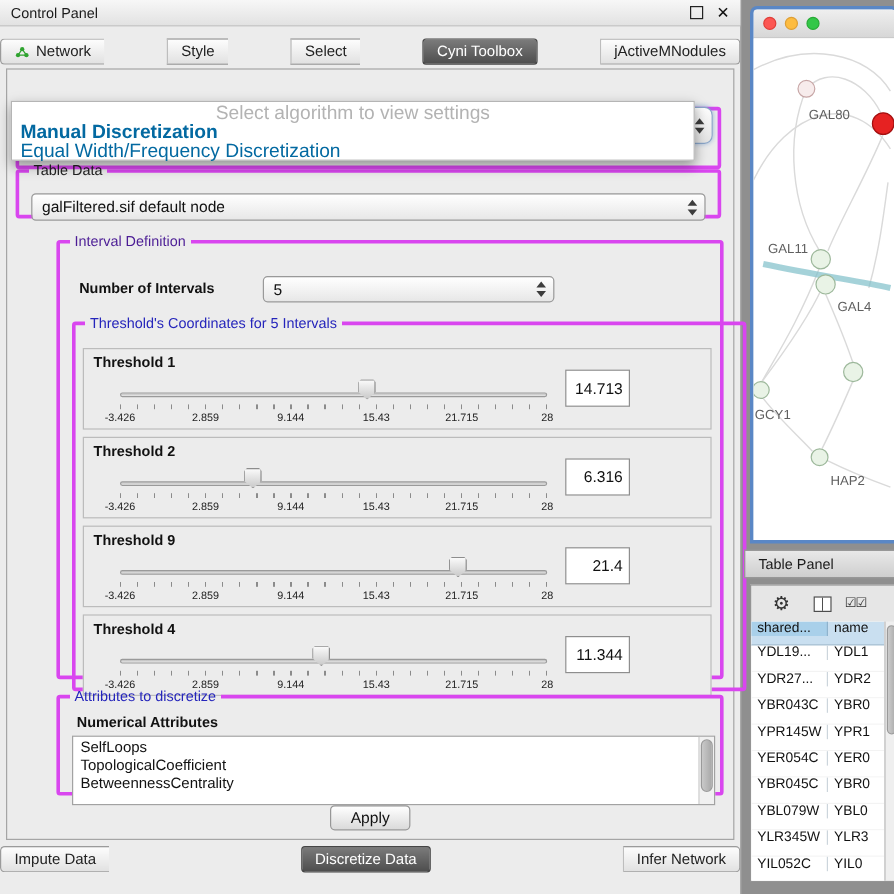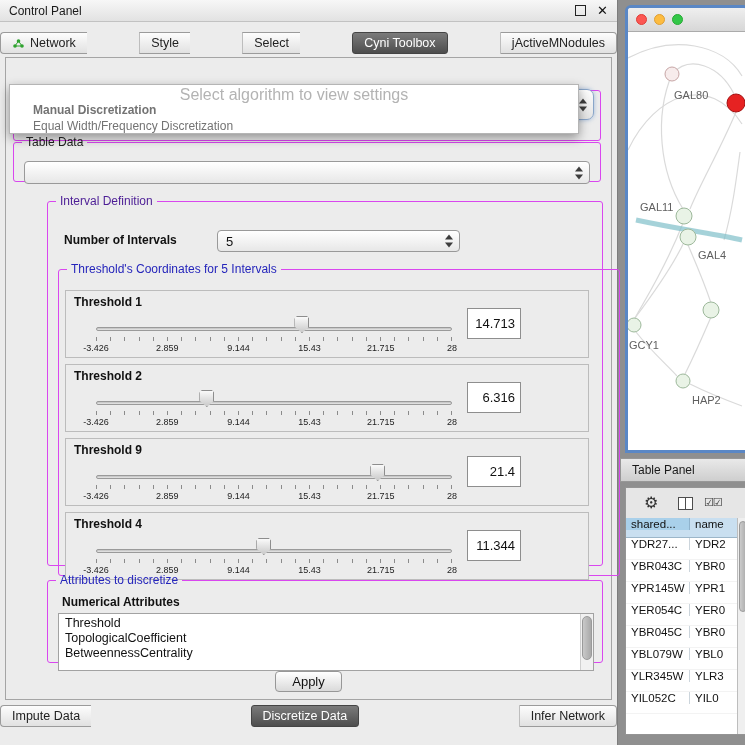--- a/index.html
+++ b/index.html
@@ -15,38 +15,38 @@
   .tb-close{font-size:13px;font-weight:bold;color:#111}
 
   .segbar{position:absolute;left:0;right:0;height:22px;display:flex;justify-content:space-between}
   .seg{display:flex;align-items:center;gap:5px;padding:0 11px;font-size:12.5px;color:#222;background:linear-gradient(#fdfdfd,#e1e1e1);border-top:1px solid #9b9b9b;border-bottom:1px solid #9b9b9b;border-left:1px solid #bdbdbd;white-space:nowrap}
   .seg:first-child{border-left:1px solid #9b9b9b;border-radius:4px 0 0 4px}
   .seg:last-child{border-right:1px solid #9b9b9b;border-radius:0 4px 4px 0}
   .seg.sel{background:linear-gradient(#7b7b7b,#4e4e4e);color:#fff;border:1px solid #454545;border-radius:3px}
 
   .inner{position:absolute;left:5px;top:57px;width:607px;height:643px;border:1px solid #a5a5a5;background:#ececec}
 
-  fieldset{position:absolute;border:1px solid #d946ef;border-radius:3px;background:transparent}
+  fieldset{position:absolute;border:3px solid #d946ef;border-radius:3px;background:transparent}
   legend{font-size:12px;padding:0 4px;margin-left:8px;color:#222;background:transparent}
   legend.green{color:#4c1d95}
   legend.blue{color:#2525bb}
 
   
   .combo{position:absolute;display:flex;align-items:center;background:linear-gradient(#ffffff,#e7e7e7);border:1px solid #999;border-radius:4px;padding:0 24px 0 8px;font-size:13px;color:#111}
   .ctext{white-space:nowrap;overflow:hidden}
   .spin{position:absolute;right:5px;top:50%;transform:translateY(-50%);width:9px;height:13px}
   .spin i{position:absolute;left:0;width:0;height:0;border-left:4.5px solid transparent;border-right:4.5px solid transparent}
   .spin .up{top:0;border-bottom:5px solid #3d3d3d}
   .spin .dn{bottom:0;border-top:5px solid #3d3d3d}
 
   
   .combo-frag{position:absolute;left:512px;top:31px;width:76px;height:31px;border:1px solid #8aa6c9;border-radius:7px;background:linear-gradient(#fdfdfd,#e3e3e3);box-shadow:0 0 4px rgba(95,140,200,.55);z-index:2}
   .popup{position:absolute;left:3px;top:26px;width:570px;height:50px;background:#fff;border:1px solid #b5b5b5;box-shadow:0 4px 10px rgba(0,0,0,.38);z-index:6;padding-top:2px}
   .p-ph{height:16px;line-height:15px;text-align:center;color:#b3b3b3;font-size:16px}
-  .p-item{height:16px;line-height:15px;padding-left:23px;font-size:12px;color:#737373}
+  .p-item{height:16px;line-height:15px;padding-left:7px;font-size:16px;color:#0369a1}
   .p-item.b{font-weight:bold}
 
   
   .tpanel{position:absolute;left:6px;width:524px;height:68px;border:1px solid #bcbcbc;background:#ececec}
   .tlabel{position:absolute;left:8px;top:4px;font-size:12px;font-weight:bold;color:#111}
   .slider{position:absolute;left:30px;top:20px;width:356px;height:46px}
   .track{position:absolute;left:0;right:0;top:16px;height:4px;background:linear-gradient(#bfbfbf,#e9e9e9);border:1px solid #9a9a9a;border-radius:2px}
   .thumb{position:absolute;top:5px;width:15px;height:17px;background:linear-gradient(#fdfdfd,#c7c7c7);clip-path:polygon(50% 100%,0 62%,0 16%,16% 0,84% 0,100% 16%,100% 62%);box-shadow:inset 0 0 0 1px #8d8d8d}
   .ticks{position:absolute;left:0;right:0;top:26px;height:4px;background:repeating-linear-gradient(90deg,#8b8b8b 0,#8b8b8b 1px,transparent 1px,transparent 14.2px)}
   .ticklbls{position:absolute;left:0;right:0;top:32px;height:12px;font-size:9px;color:#222}
@@ -141,20 +141,21 @@
 
       <div class="popup">
         <div class="p-ph">Select algorithm to view settings</div>
         <div class="p-item b">Manual Discretization</div>
         <div class="p-item">Equal Width/Frequency Discretization</div>
       </div>
 
       <fieldset style="left:7px;top:77px;width:588px;height:47px">
         <legend>Table Data</legend>
         <div class="combo" style="left:10px;right:10px;top:12px;height:23px">
+          <span class="ctext">galFiltered.sif default node</span>
           <span class="spin">
               <i class="up"></i>
               <i class="dn"></i>
             </span>
         </div>
       </fieldset>
 
       <fieldset style="left:41px;top:136px;width:556px;height:372px">
         <legend class="green">Interval Definition</legend>
 
@@ -241,21 +242,21 @@
             </div>
             <div class="tvalue">11.344</div>
           </div>
         </fieldset>
       </fieldset>
 
       <fieldset style="left:41px;top:515px;width:556px;height:90px">
         <legend class="blue">Attributes to discretize</legend>
         <div class="attr-sub">Numerical Attributes</div>
         <div class="listbox">
-          <div class="litem">Threshold</div>
+          <div class="litem">SelfLoops</div>
           <div class="litem">TopologicalCoefficient</div>
           <div class="litem">BetweennessCentrality</div>
           <div class="vscroll">
               <div class="vthumb"></div>
             </div>
         </div>
       </fieldset>
 
       <div class="apply-row">
         <button class="apply">Apply</button>
@@ -325,20 +326,24 @@
       <span class="gear">⚙</span>
       <span class="colicon"></span>
       <span class="cbs">☑☑</span>
     </div>
     <div class="ttable">
       <div class="thead">
         <span class="c1">shared...</span>
         <span class="c2">name</span>
       </div>
       <div class="trow">
+          <span class="c1">YDL19...</span>
+          <span class="c2">YDL1</span>
+        </div>
+      <div class="trow">
           <span class="c1">YDR27...</span>
           <span class="c2">YDR2</span>
         </div>
       <div class="trow">
           <span class="c1">YBR043C</span>
           <span class="c2">YBR0</span>
         </div>
       <div class="trow">
           <span class="c1">YPR145W</span>
           <span class="c2">YPR1</span>

